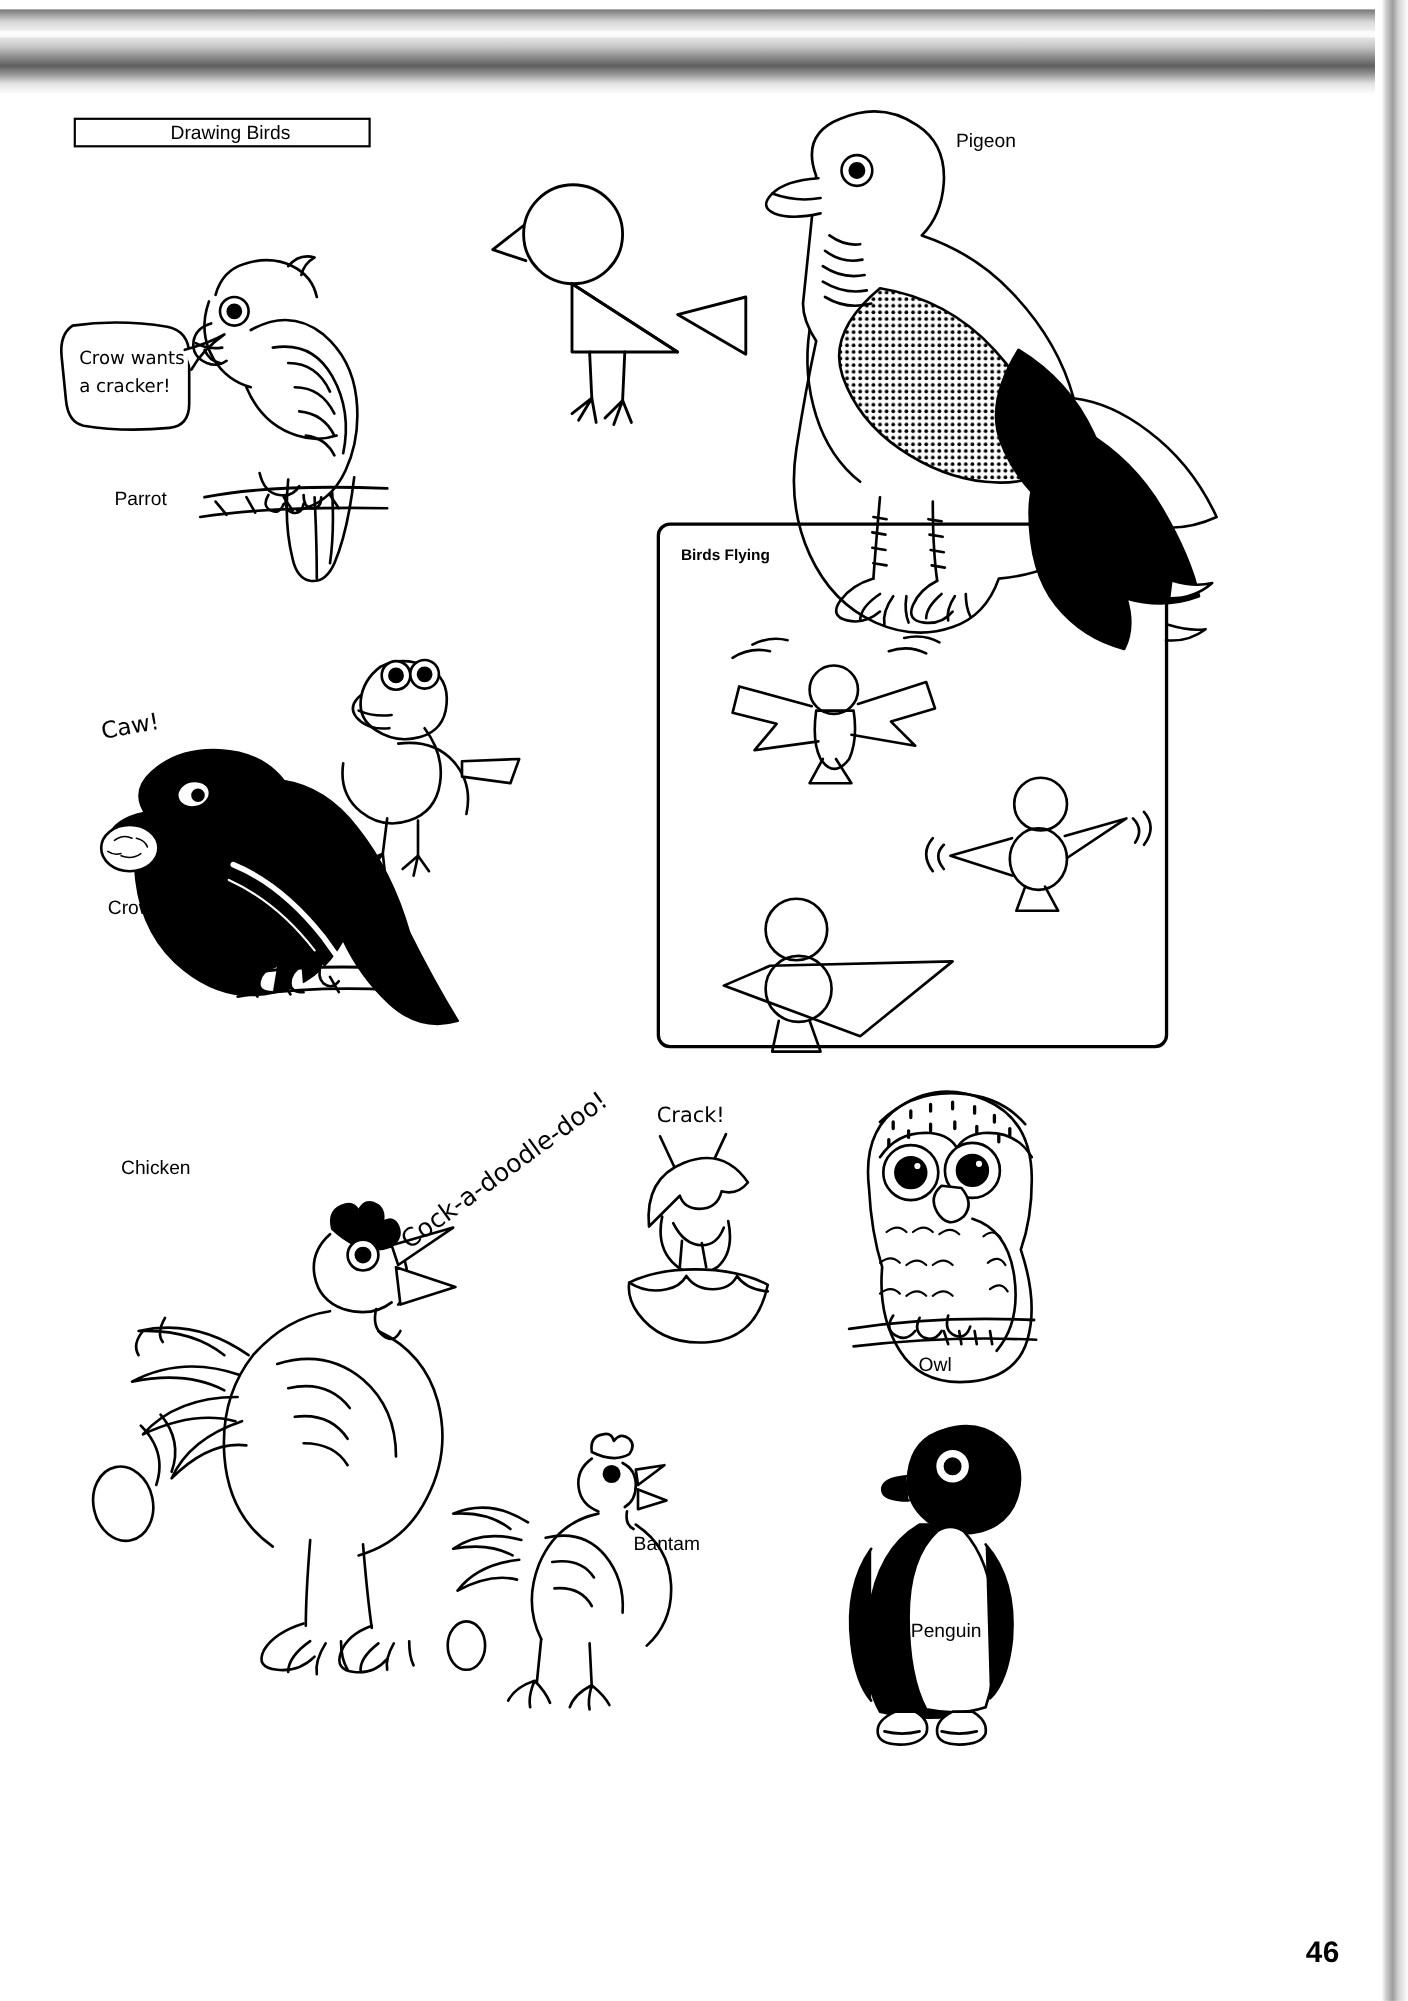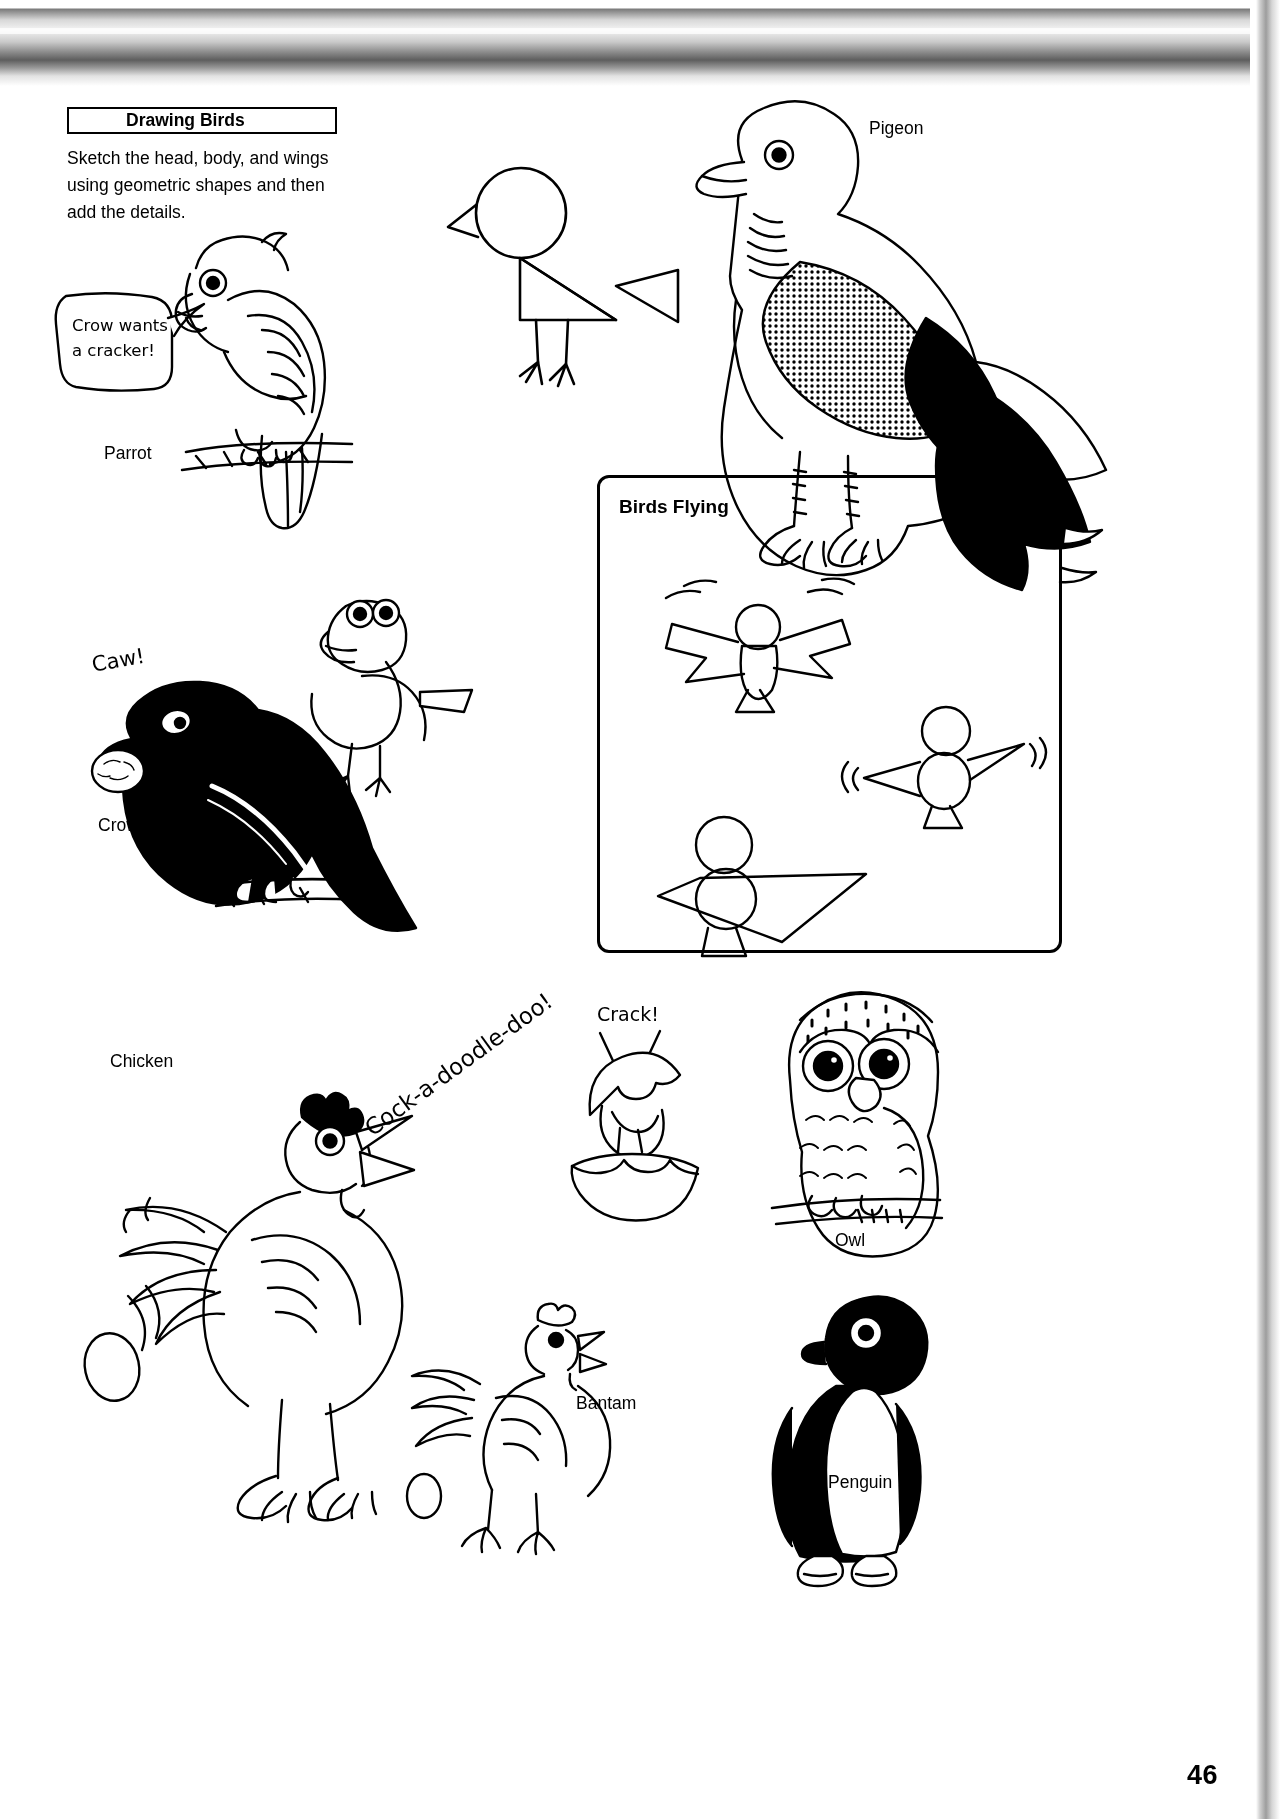--- a/index.html
+++ b/index.html
@@ -453,26 +453,25 @@
       <path d="M792 1408 q-24 34 -18 86 q4 36 18 52" fill="#000" stroke="#000"></path>
       <path d="M896 1404 q28 32 24 86 q-4 38 -20 54" fill="#000" stroke="#000"></path>
 
       <path d="M814 1556 q-18 8 -16 20 q2 10 20 10 q18 0 24 -10 q4 -12 -10 -20 z" fill="#fff"></path>
       <path d="M866 1556 q-16 8 -14 20 q2 10 20 10 q20 0 24 -10 q2 -12 -12 -20 z" fill="#fff"></path>
       <path d="M804 1574 q16 4 32 0 M856 1574 q16 4 32 0"></path>
     </g>
   </svg>
 
   <div class="title-box"></div>
-  <div class="title-box-label" style="position:absolute;left:126px;top:110px;font-size:17.5px;font-weight:bold;">Drawing Birds</div>
-
-  <div class="intro-text">Sketch the head, body, and wings using geometric shapes and then add the details.</div>
+  <div class="title-box-label" style="position:absolute;left:155px;top:110px;font-size:17.5px;font-weight:normal;">Drawing Birds</div>
+
 
   <div class="callout"></div>
-  <div class="callout-title-text" style="position:absolute;left:619px;top:496px;font-size:19px;font-weight:bold;">Birds Flying</div>
+  <div class="callout-title-text" style="position:absolute;left:619px;top:496px;font-size:14px;font-weight:bold;">Birds Flying</div>
 
   <div class="label label-pigeon">Pigeon</div>
   <div class="label label-parrot">Parrot</div>
   <div class="label label-crow">Crow</div>
   <div class="label label-chicken">Chicken</div>
   <div class="label label-bantam">Bantam</div>
   <div class="label label-owl">Owl</div>
   <div class="label label-penguin">Penguin</div>
 
   <div class="handtext ht-caw">Caw!</div>

